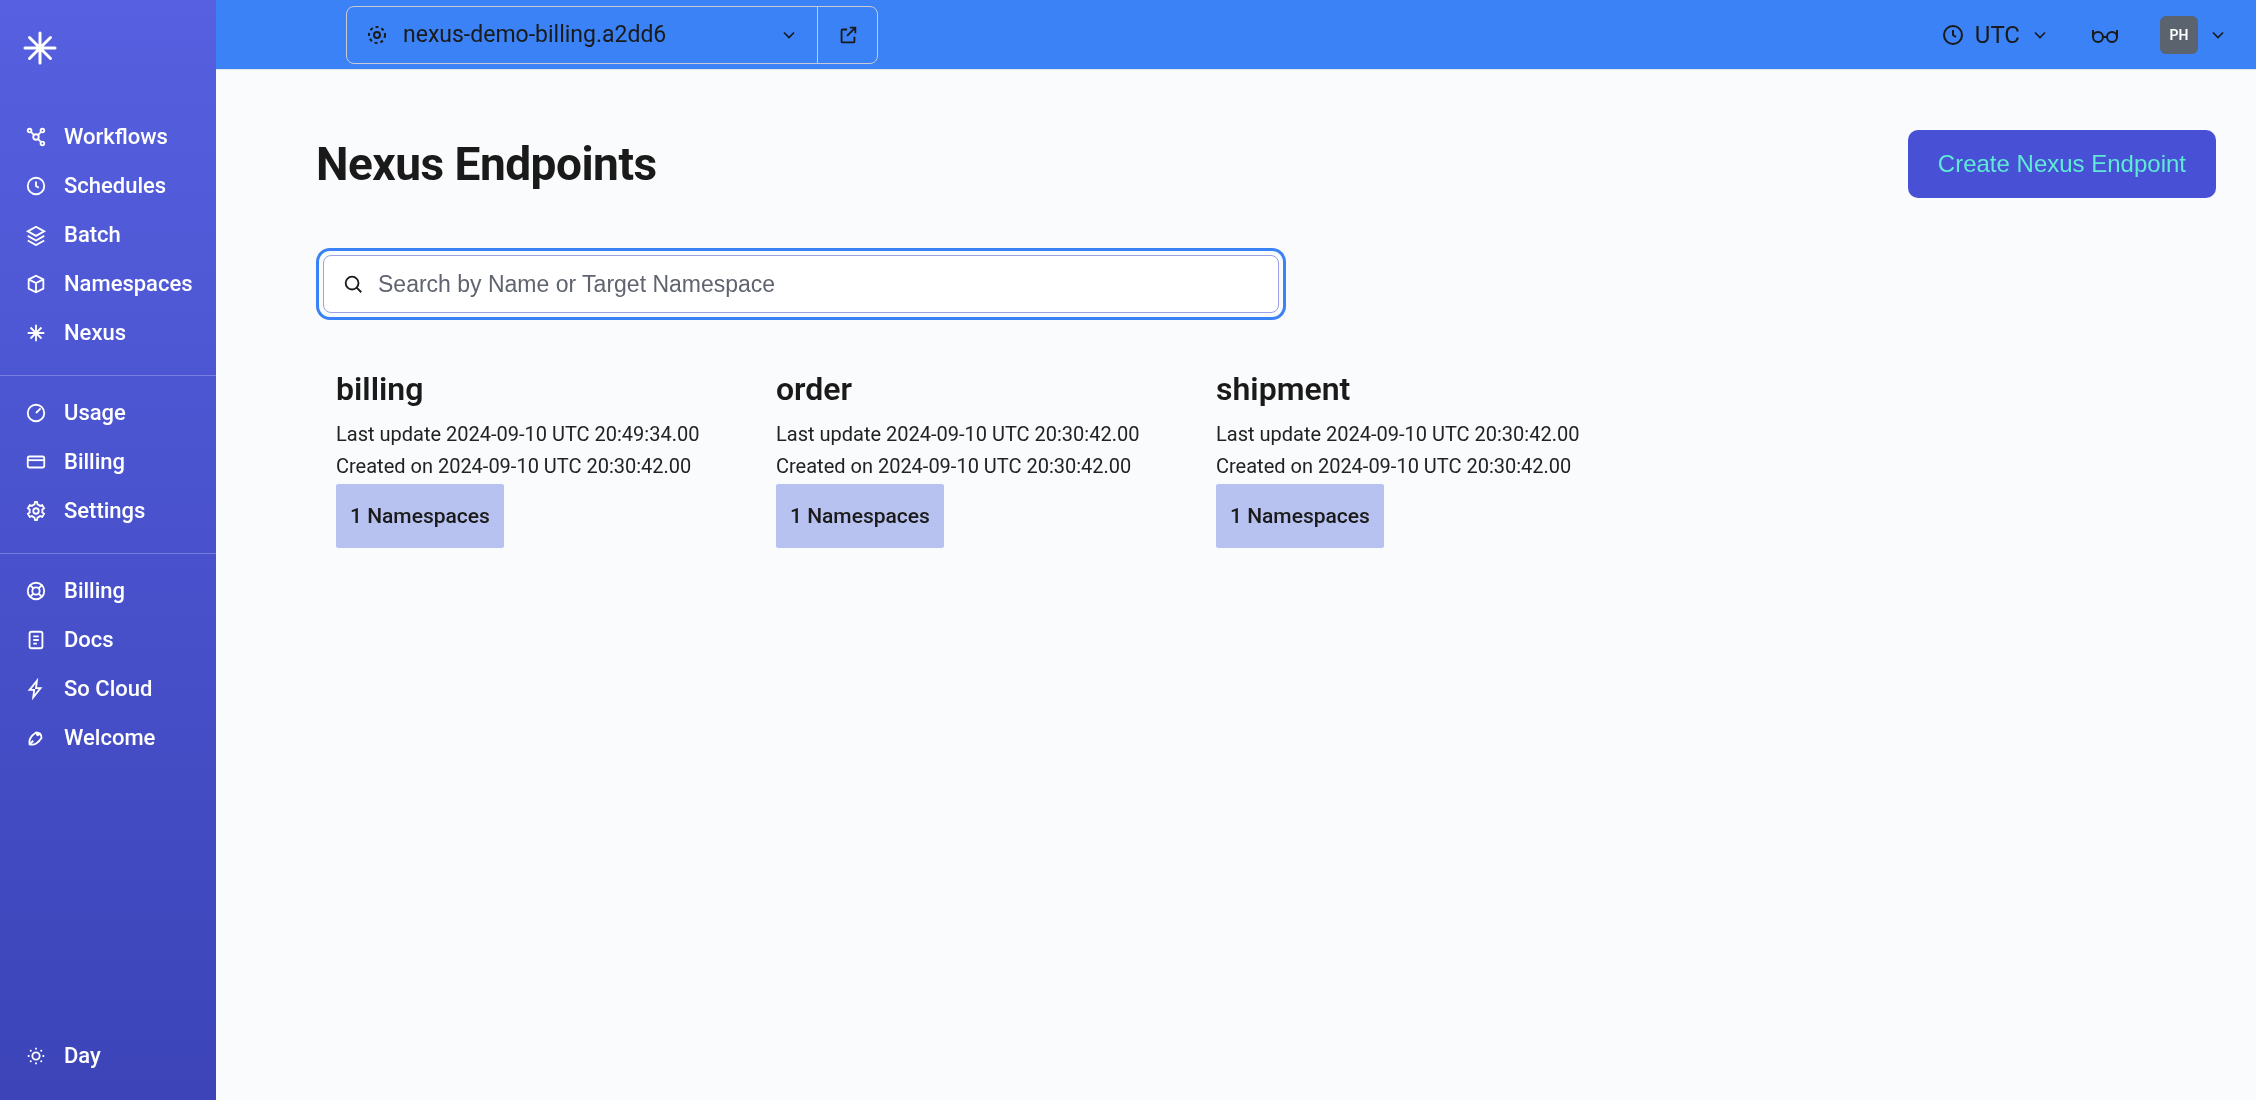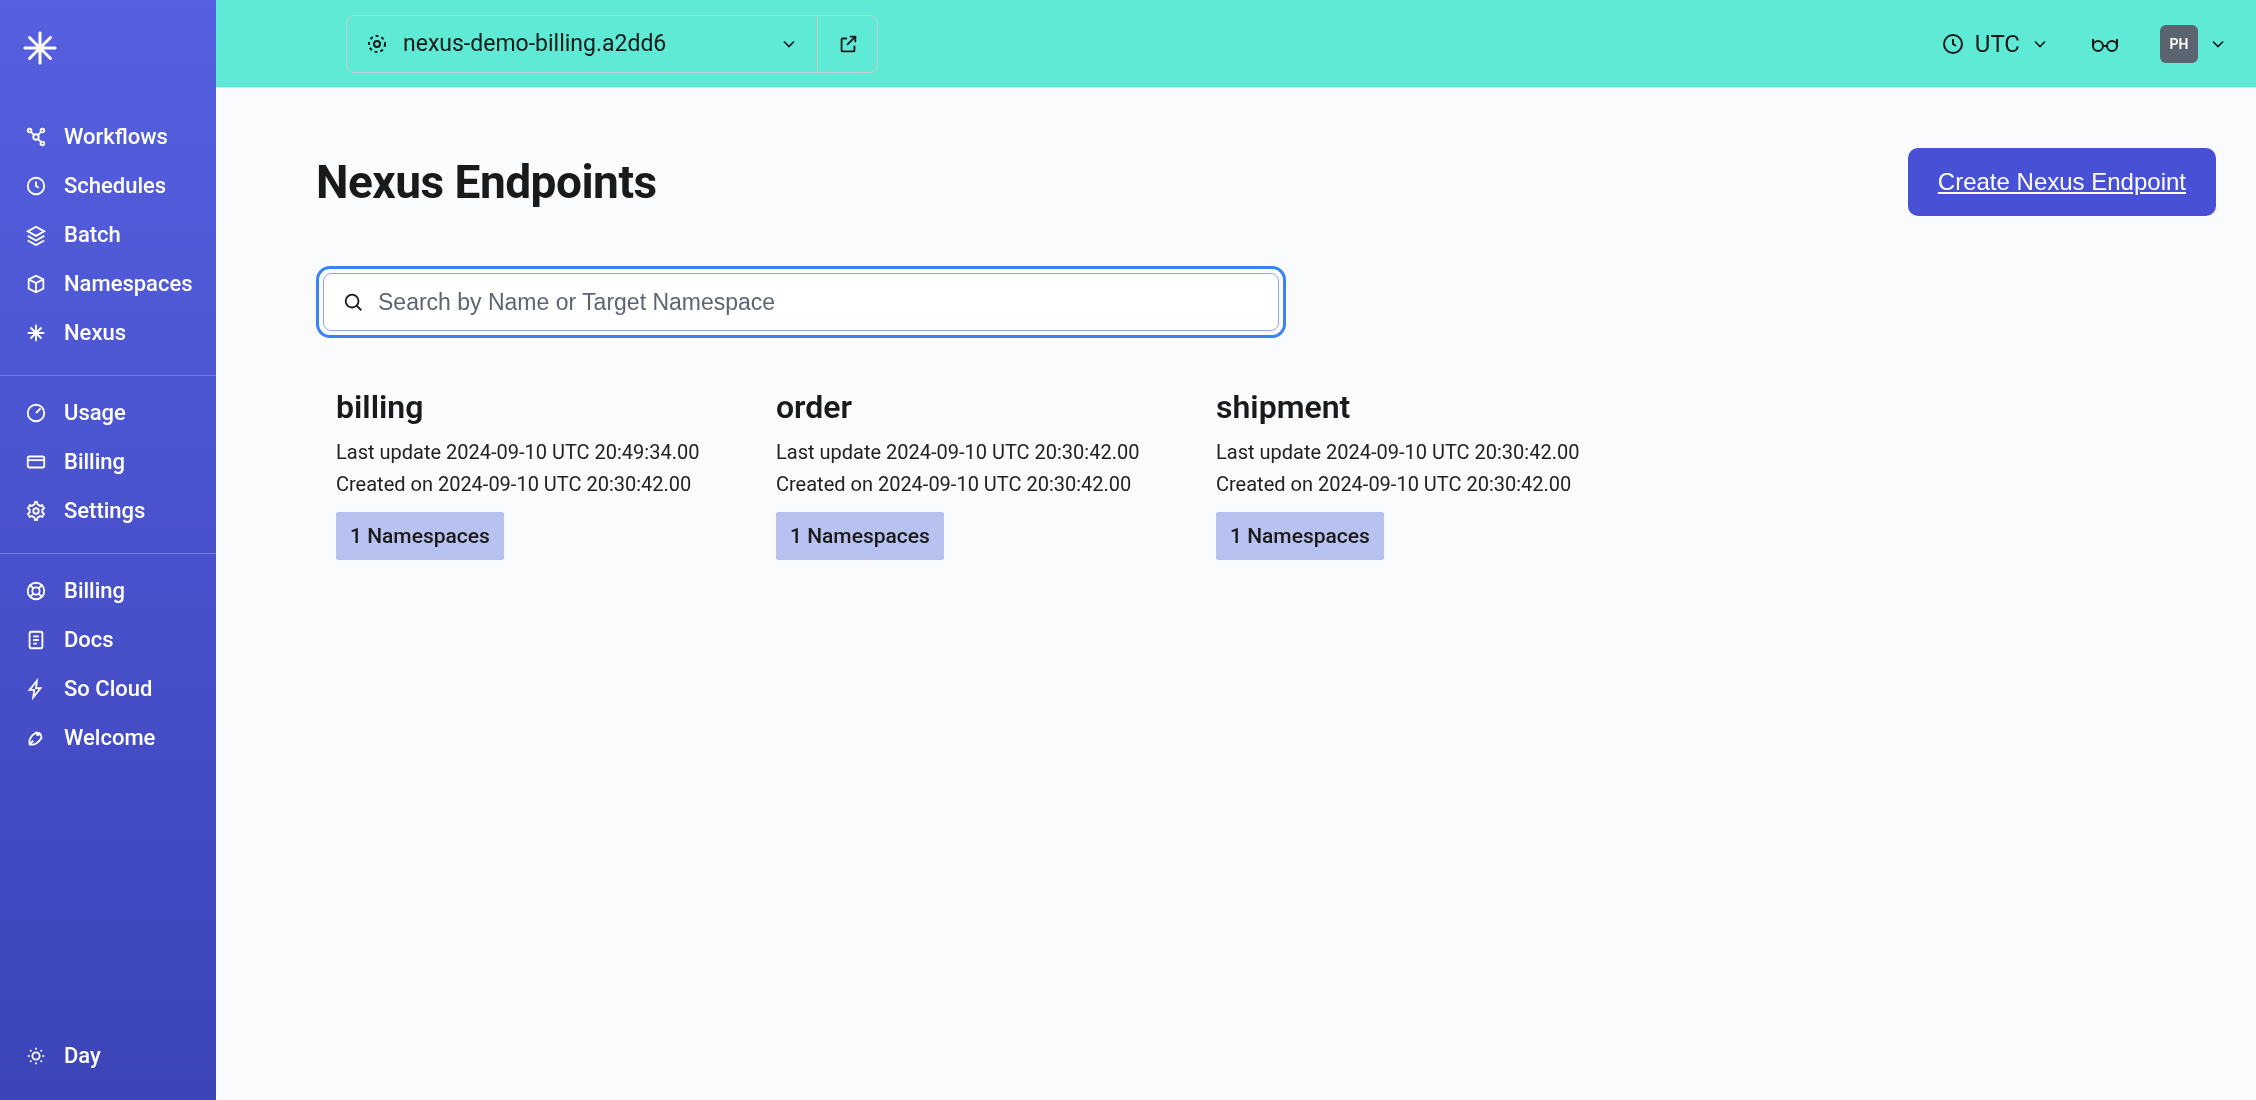--- a/index.html
+++ b/index.html
@@ -51,22 +51,22 @@
   .sidebar-bottom { padding-bottom: 20px; }
 
   
   .main {
     flex: 1;
     display: flex;
     flex-direction: column;
     background: #fafbfc;
   }
   .topbar {
-    height: 88px;
-    background: #5eead4;
+    height: 70px;
+    background: #3b82f6;
     border-bottom: 1px solid #e5e7eb;
     display: flex;
     align-items: center;
     padding: 0 28px 0 130px;
   }
   .ns-selector {
     display: flex;
     border: 1px solid #c9cbd3;
     border-radius: 8px;
     overflow: hidden;
@@ -102,28 +102,27 @@
     display:flex; align-items:center; justify-content:space-between;
     margin-bottom: 50px;
   }
   .page-title {
     font-size: 46px;
     font-weight: 700;
     letter-spacing: -0.5px;
   }
   .create-btn {
     background: #4850d6;
-    color:#ffffff;
+    color:#5eead4;
     font-size: 24px;
     font-weight: 500;
     border: none;
     border-radius: 10px;
     padding: 20px 30px;
     cursor:pointer;
-    text-decoration:underline;
   }
   .search-wrap {
     width: 970px;
     border: 3px solid #3b82f6;
     border-radius: 14px;
     padding: 4px;
     margin-bottom: 50px;
   }
   .search-inner {
     border: 1px solid #9ba1e8;
@@ -145,22 +144,21 @@
   }
   .card { width: 380px; }
   .card-title { font-size: 32px; font-weight: 600; margin-bottom: 12px; }
   .card-line { font-size: 20px; color:#222; line-height:1.4; margin-bottom:4px; }
   .ns-badge {
     display:inline-block;
     background:#b8c2f0;
     color:#1a1a1a;
     font-size:21px;
     font-weight:500;
-    padding:12px 14px;
-    margin-top:10px;
+    padding:20px 14px;
     border-radius:2px;
   }
   svg { display:block; }
 </style>
 </head>
 <body>
 
 <nav class="sidebar">
   <div class="sidebar-logo">
     <svg width="36" height="36" viewBox="0 0 24 24" fill="none" stroke="#fff" stroke-width="2">

